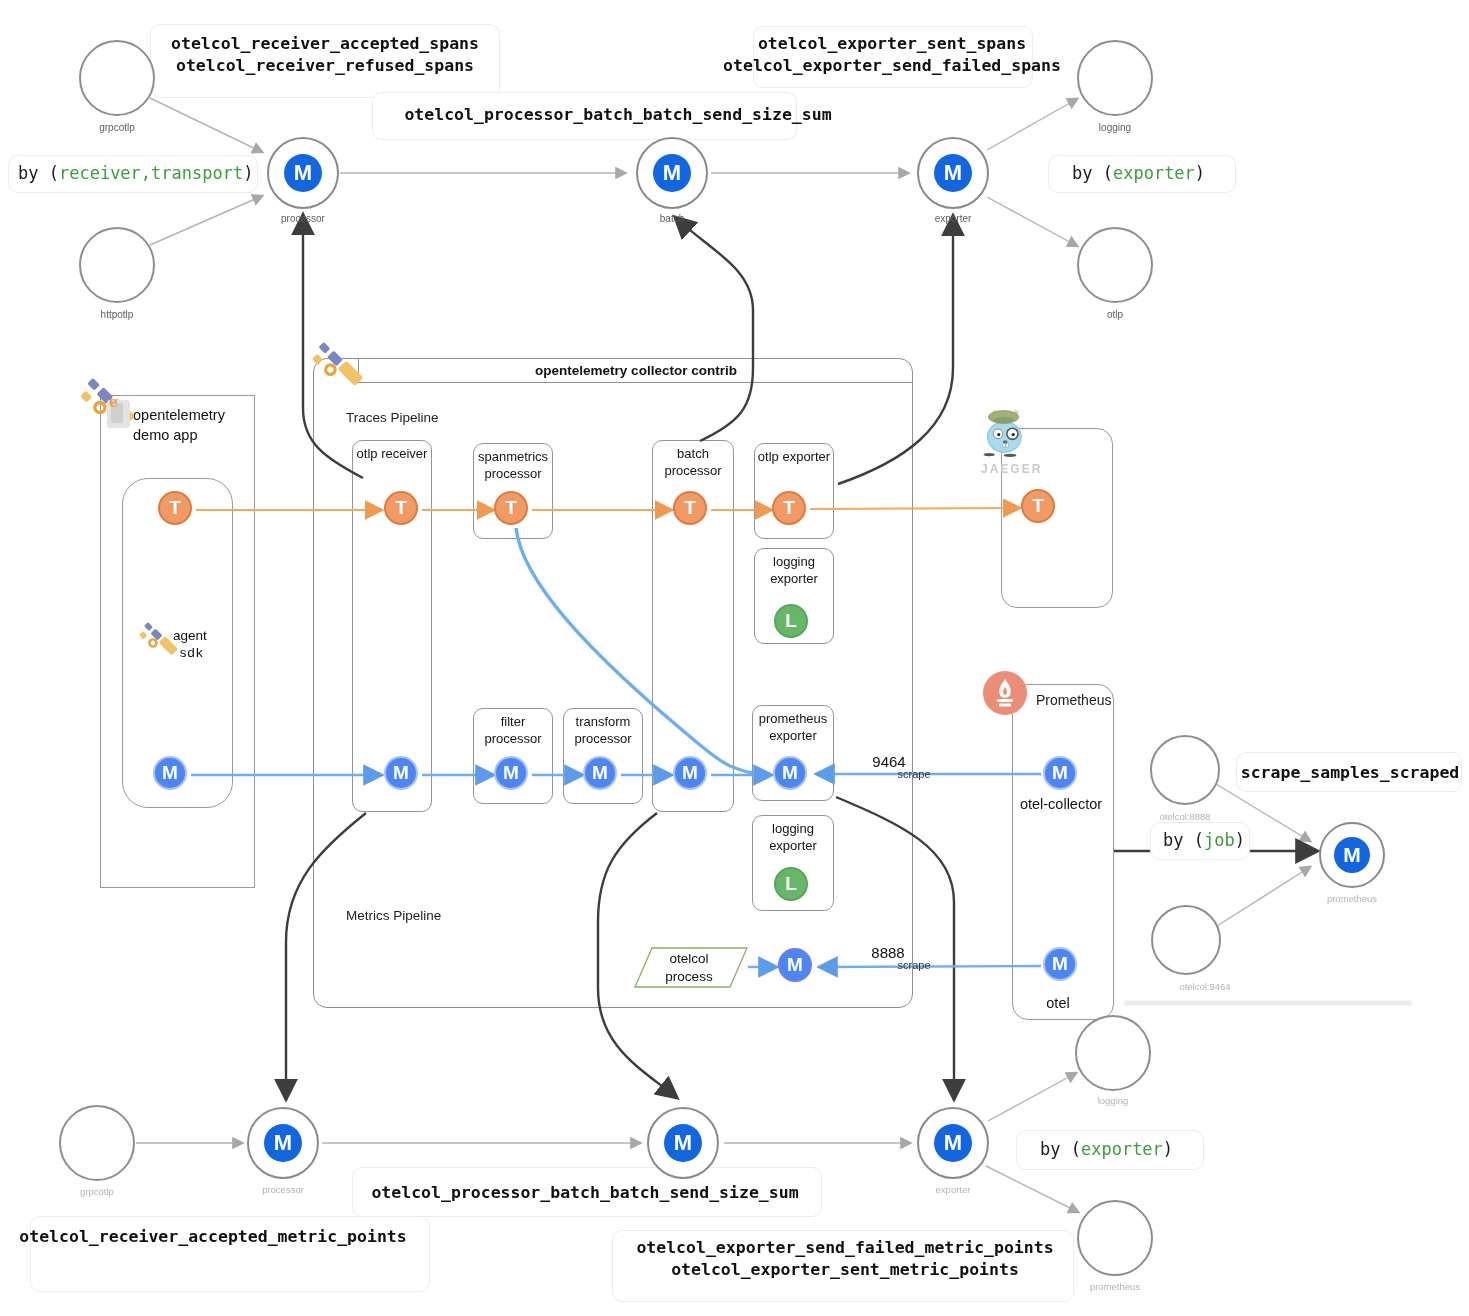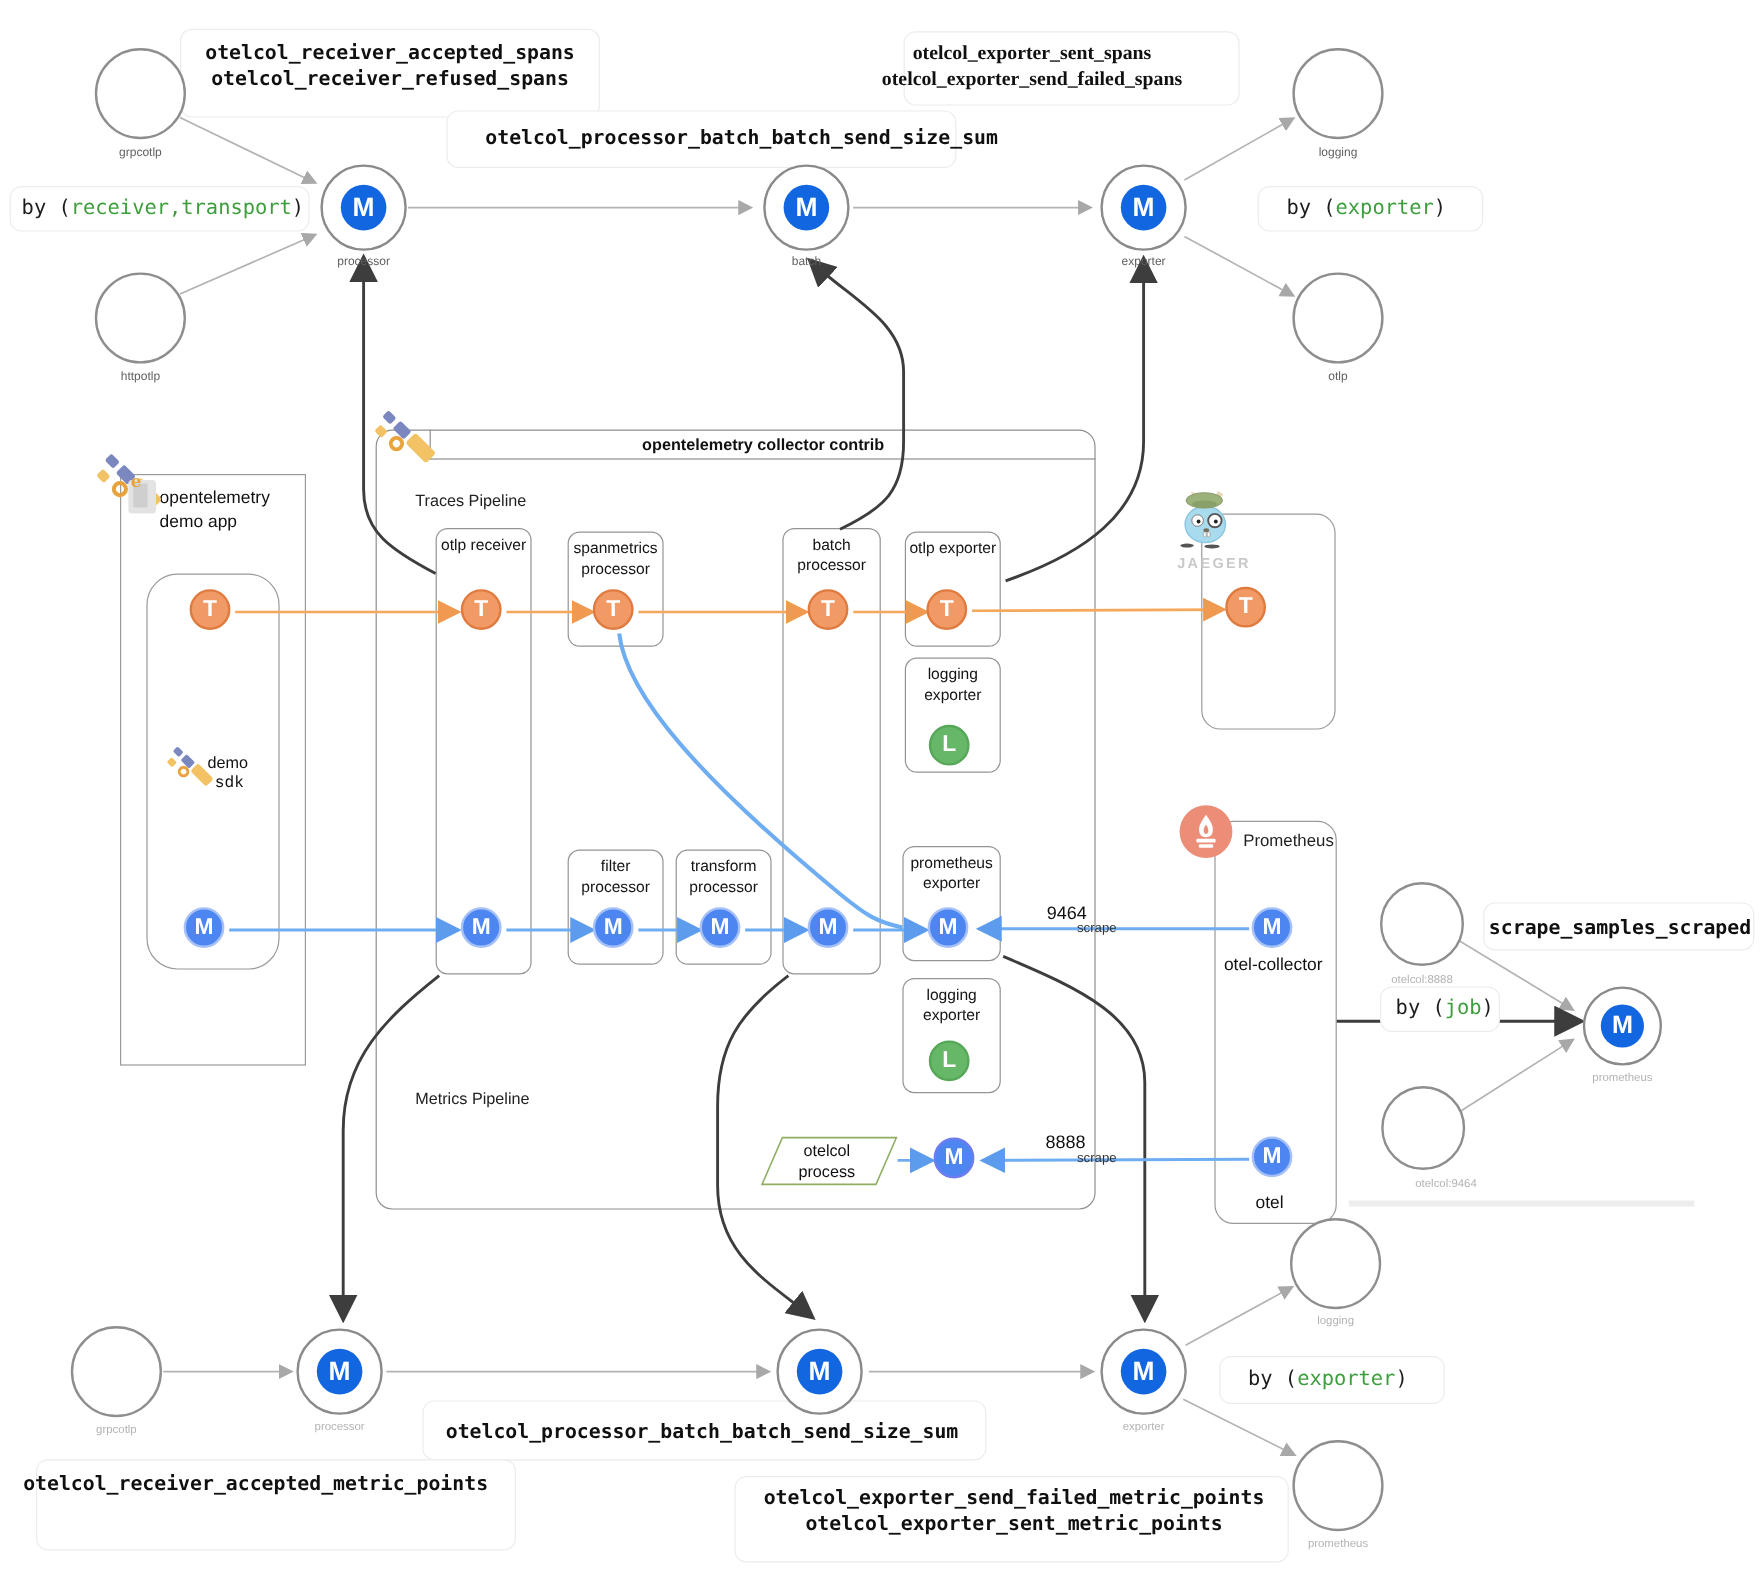--- a/index.html
+++ b/index.html
@@ -64,29 +64,29 @@
     <span>opentelemetry collector contrib</span>
   </div>
   <div class="roundbox" style="left:1001px;top:428px;width:112px;height:180px;"></div>
   <div class="roundbox" style="left:1012px;top:684px;width:102px;height:336px;"></div>
 
   <div class="boxtitle" style="left:133px;top:406px;">
     <div>opentelemetry</div>
     <div>demo app</div>
   </div>
   <div class="boxtitle" style="left:173px;top:627px;font-size:13.5px;">
-    <div>demo</div>
+    <div>agent</div>
     <div style="padding-left:6px;font-family:Liberation Mono, monospace;">sdk</div>
   </div>
   <div class="pipelabel" style="left:346px;top:410px;">Traces Pipeline</div>
   <div class="pipelabel" style="left:346px;top:908px;">Metrics Pipeline</div>
   <div class="pipelabel" style="left:1036px;top:692px;font-size:14px;z-index:7;">Prometheus</div>
   <div class="jaegertxt" style="left:981px;top:462px;">JAEGER</div>
 
-  <div class="compbox" style="left:363px;top:440px;width:80px;height:372px;">
+  <div class="compbox" style="left:352px;top:440px;width:80px;height:372px;">
     <span>otlp receiver</span></div>
   <div class="compbox" style="left:473px;top:443px;width:80px;height:96px;">
     <span>spanmetrics processor</span></div>
   <div class="compbox" style="left:652px;top:440px;width:82px;height:372px;">
     <span>batch processor</span></div>
   <div class="compbox" style="left:754px;top:443px;width:80px;height:96px;">
     <span>otlp exporter</span></div>
   <div class="compbox" style="left:754px;top:548px;width:80px;height:96px;">
     <span>logging exporter</span></div>
   <div class="compbox" style="left:473px;top:708px;width:80px;height:96px;">
@@ -180,21 +180,21 @@
   <div class="labelbox" style="left:30px;top:1216px;width:400px;height:76px;"></div>
   <div class="labelbox" style="left:612px;top:1230px;width:462px;height:72px;"></div>
 
   <div class="mono" style="left:325px;top:33px;">
     <div>otelcol_receiver_accepted_spans</div>
     <div>otelcol_receiver_refused_spans</div>
   </div>
   <div class="mono" style="left:618px;top:104px;">
     <div>otelcol_processor_batch_batch_send_size_sum</div>
   </div>
-  <div class="mono" style="left:860px;top:33px;font-family:Liberation Serif, serif;">
+  <div class="mono" style="left:892px;top:33px;">
     <div>otelcol_exporter_sent_spans</div>
     <div>otelcol_exporter_send_failed_spans</div>
   </div>
   <div class="mono" style="left:1350px;top:762px;">
     <div>scrape_samples_scraped</div>
   </div>
   <div class="mono" style="left:585px;top:1182px;">
     <div>otelcol_processor_batch_batch_send_size_sum</div>
   </div>
   <div class="mono" style="left:213px;top:1226px;">

